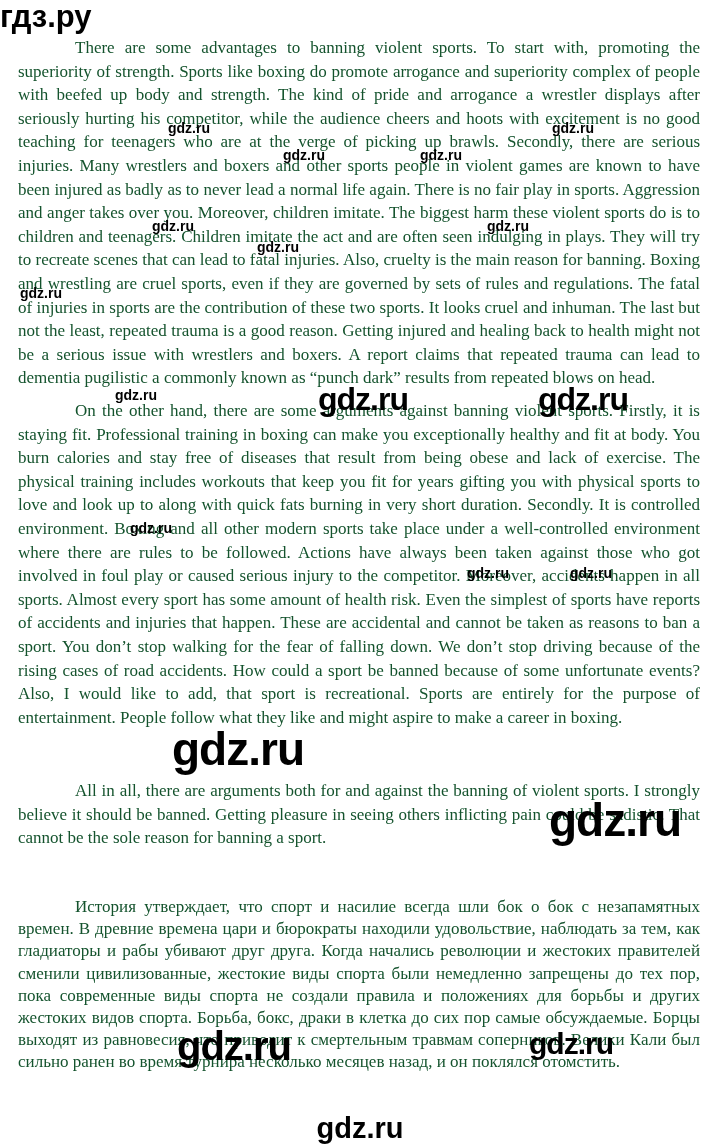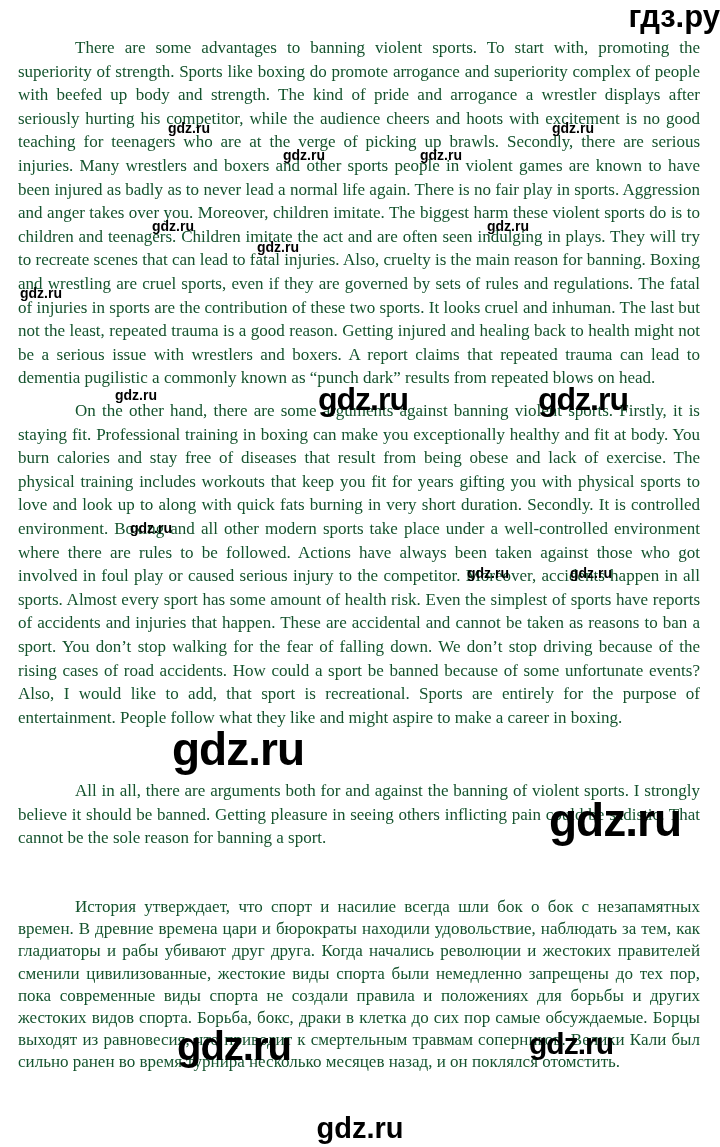--- a/index.html
+++ b/index.html
@@ -5,21 +5,21 @@
   html,body{margin:0;padding:0;background:#fff;}
   .page{
     position:relative;
     width:720px;height:1147px;
     background:#ffffff;
     overflow:hidden;
     font-family:"Liberation Serif", serif;
   }
   .site-header{
     position:absolute;top:0px;left:0;width:720px;
-    text-align:right;
+    text-align:left;
     font-family:"Liberation Sans", sans-serif;
     font-weight:700;font-size:31px;line-height:34px;
     color:#000;
   }
   .para{
     position:absolute;left:18px;width:682px;
     text-align:justify;text-indent:57px;
     color:#14532d;
     white-space:normal;
   }

